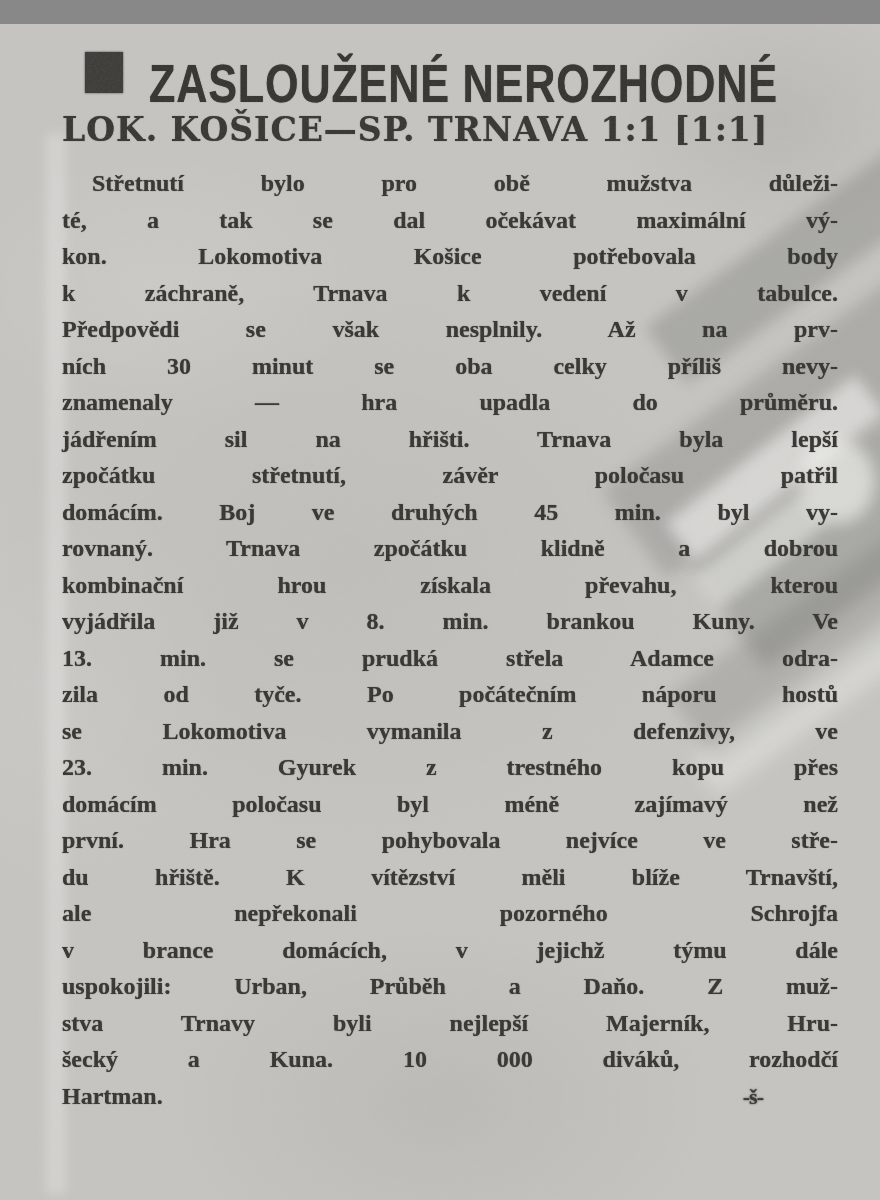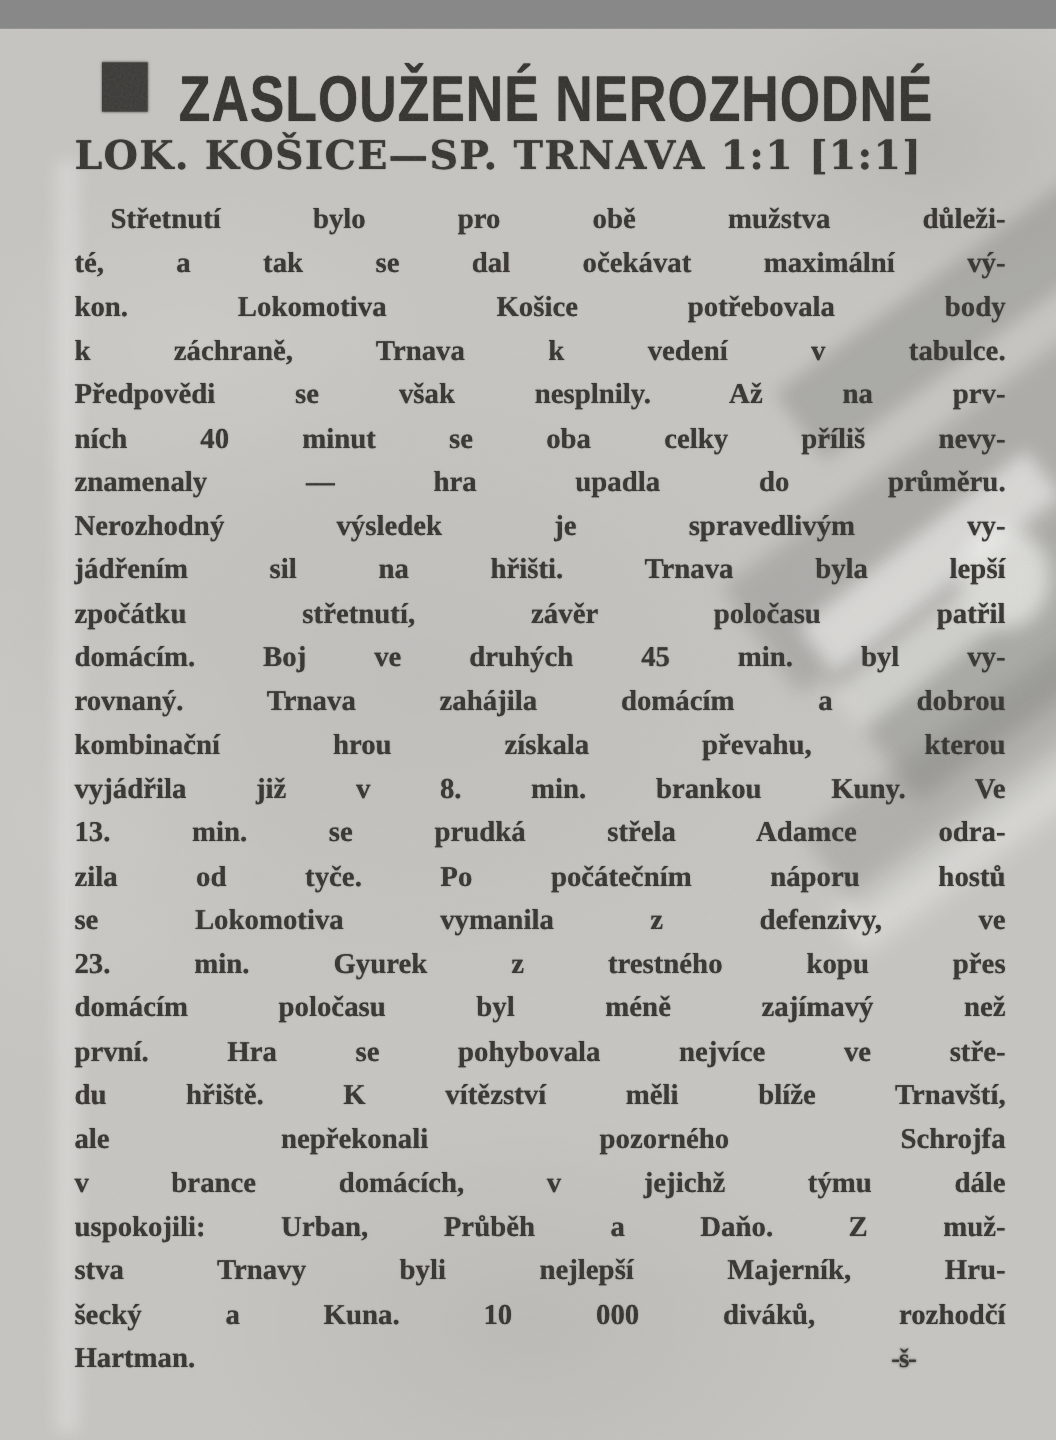--- a/index.html
+++ b/index.html
@@ -100,27 +100,26 @@
 
     <h2 class="subheadline">LOK. KOŠICE—SP. TRNAVA 1:1 [1:1]</h2>
 
     <div class="body-col">
       <div>
           <div class="body-line">Střetnutí bylo pro obě mužstva důleži-</div>
           <div class="body-line">té, a tak se dal očekávat maximální vý-</div>
           <div class="body-line">kon. Lokomotiva Košice potřebovala body</div>
           <div class="body-line">k záchraně, Trnava k vedení v tabulce.</div>
           <div class="body-line">Předpovědi se však nesplnily. Až na prv-</div>
-          <div class="body-line">ních 40 minut se oba celky příliš nevy-</div>
+          <div class="body-line">ních 30 minut se oba celky příliš nevy-</div>
           <div class="body-line">znamenaly — hra upadla do průměru.</div>
-          <div class="body-line">Nerozhodný výsledek je spravedlivým vy-</div>
           <div class="body-line">jádřením sil na hřišti. Trnava byla lepší</div>
           <div class="body-line">zpočátku střetnutí, závěr poločasu patřil</div>
           <div class="body-line">domácím. Boj ve druhých 45 min. byl vy-</div>
-          <div class="body-line">rovnaný. Trnava zahájila domácím a dobrou</div>
+          <div class="body-line">rovnaný. Trnava zpočátku klidně a dobrou</div>
           <div class="body-line">kombinační hrou získala převahu, kterou</div>
           <div class="body-line">vyjádřila již v 8. min. brankou Kuny. Ve</div>
           <div class="body-line">13. min. se prudká střela Adamce odra-</div>
           <div class="body-line">zila od tyče. Po počátečním náporu hostů</div>
           <div class="body-line">se Lokomotiva vymanila z defenzivy, ve</div>
           <div class="body-line">23. min. Gyurek z trestného kopu přes</div>
           <div class="body-line">domácím poločasu byl méně zajímavý než</div>
           <div class="body-line">první. Hra se pohybovala nejvíce ve stře-</div>
           <div class="body-line">du hřiště. K vítězství měli blíže Trnavští,</div>
           <div class="body-line">ale nepřekonali pozorného Schrojfa</div>

